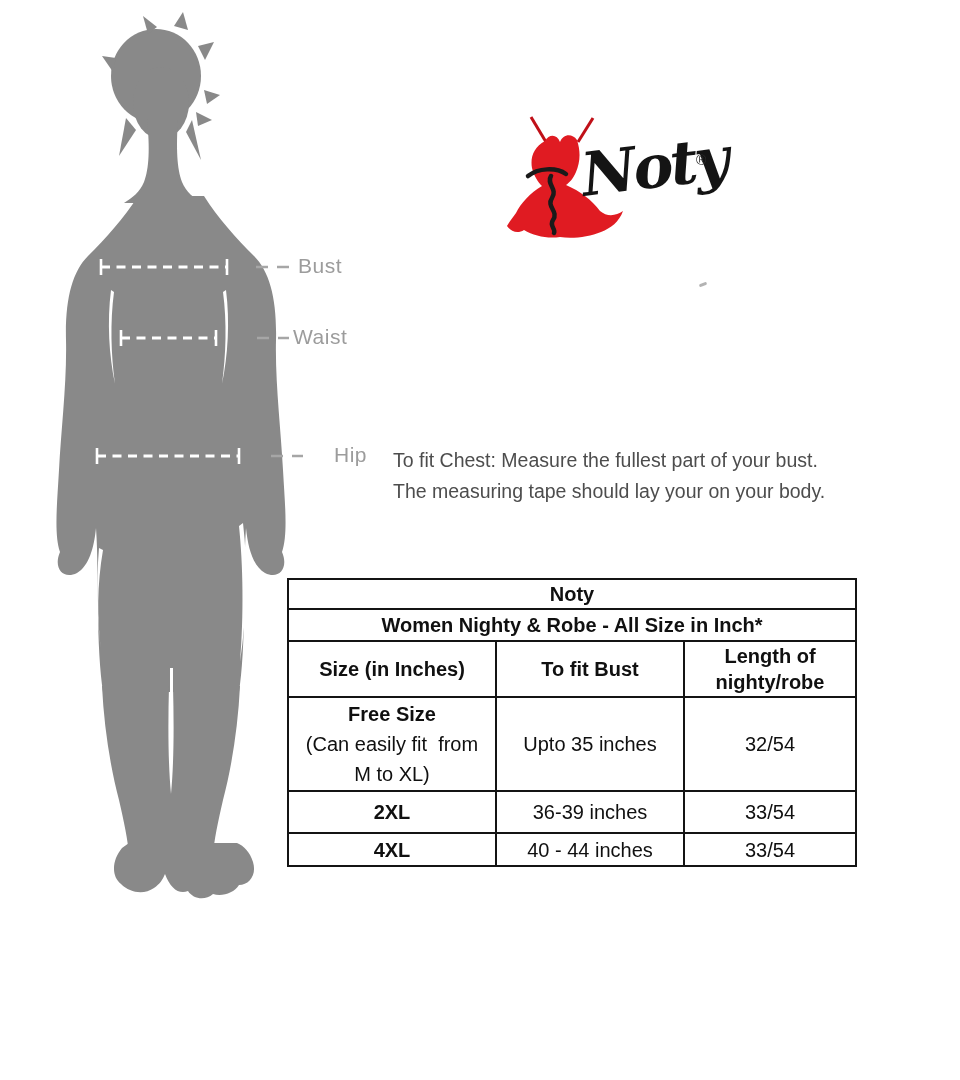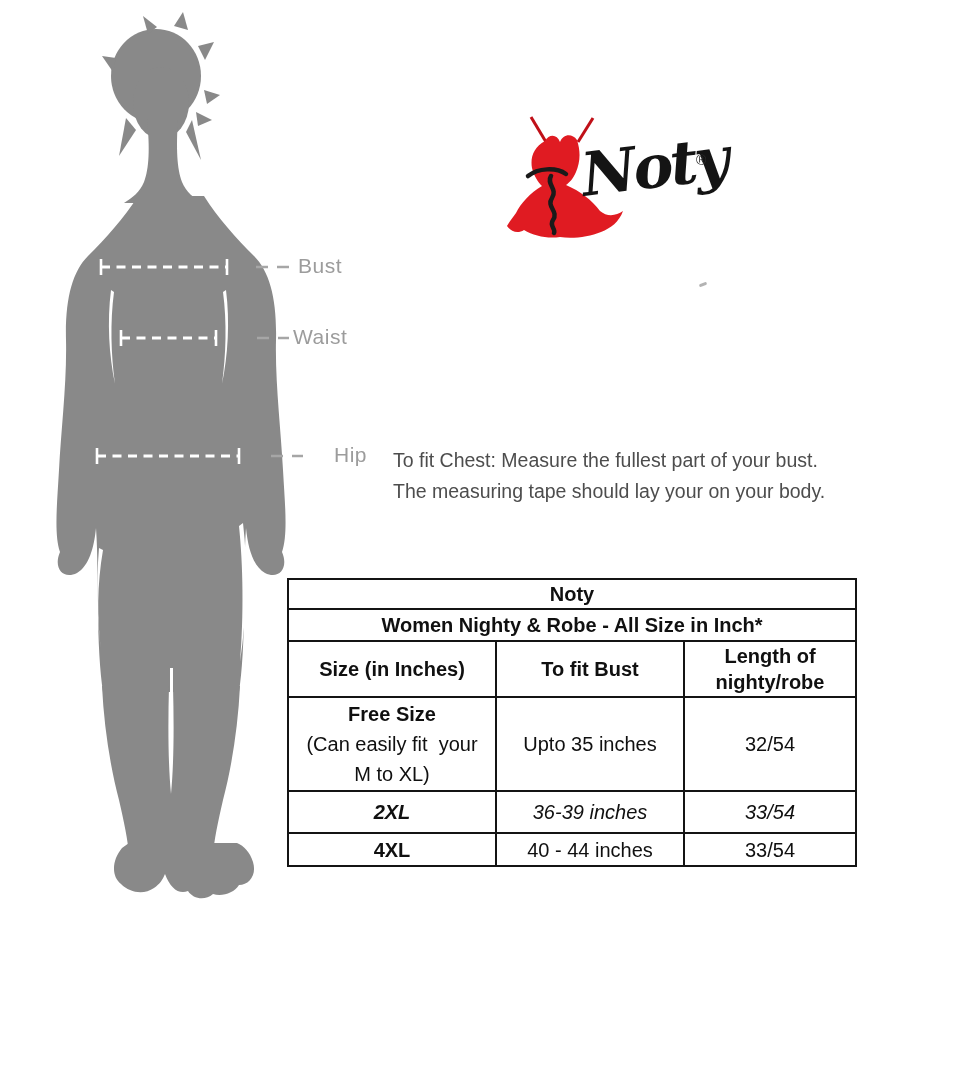--- a/index.html
+++ b/index.html
@@ -41,21 +41,21 @@
     border-collapse:collapse;table-layout:fixed;color:#101010;
   }
   table.size-table td,table.size-table th{
     border:2px solid #141414;text-align:center;vertical-align:middle;
     padding:1px 4px;font-size:20px;line-height:26px;
   }
   tr.r-title{height:30px;}
   tr.r-subtitle{height:32px;}
   tr.r-head{height:42px;}
   tr.r-free{height:87px;}
-  tr.r-2xl{height:42px;font-style:italic;}
+  tr.r-2xl{height:42px;}
   tr.r-4xl{height:33px;border-radius:11px;}
   .b{font-weight:bold;}
   .pre{white-space:pre-wrap;}
   .freecell div{line-height:30px;}
 </style>
 </head>
 <body>
 
 <svg class="layer" width="960" height="1080" viewBox="0 0 960 1080">
 
@@ -184,21 +184,21 @@
       <td colspan="3" class="b">Women Nighty &amp; Robe - All Size in Inch*</td>
     </tr>
     <tr class="r-head">
       <th>Size (in Inches)</th>
       <th>To fit Bust</th>
       <th>Length of nighty/robe</th>
     </tr>
     <tr class="r-free">
       <td class="freecell">
         <div class="b">Free Size</div>
-        <div class="pre">(Can easily fit  your</div>
+        <div class="pre">(Can easily fit  from</div>
         <div>M to XL)</div>
       </td>
       <td>Upto 35 inches</td>
       <td>32/54</td>
     </tr>
     <tr class="r-2xl">
       <td class="b">2XL</td>
       <td>36-39 inches</td>
       <td>33/54</td>
     </tr>

